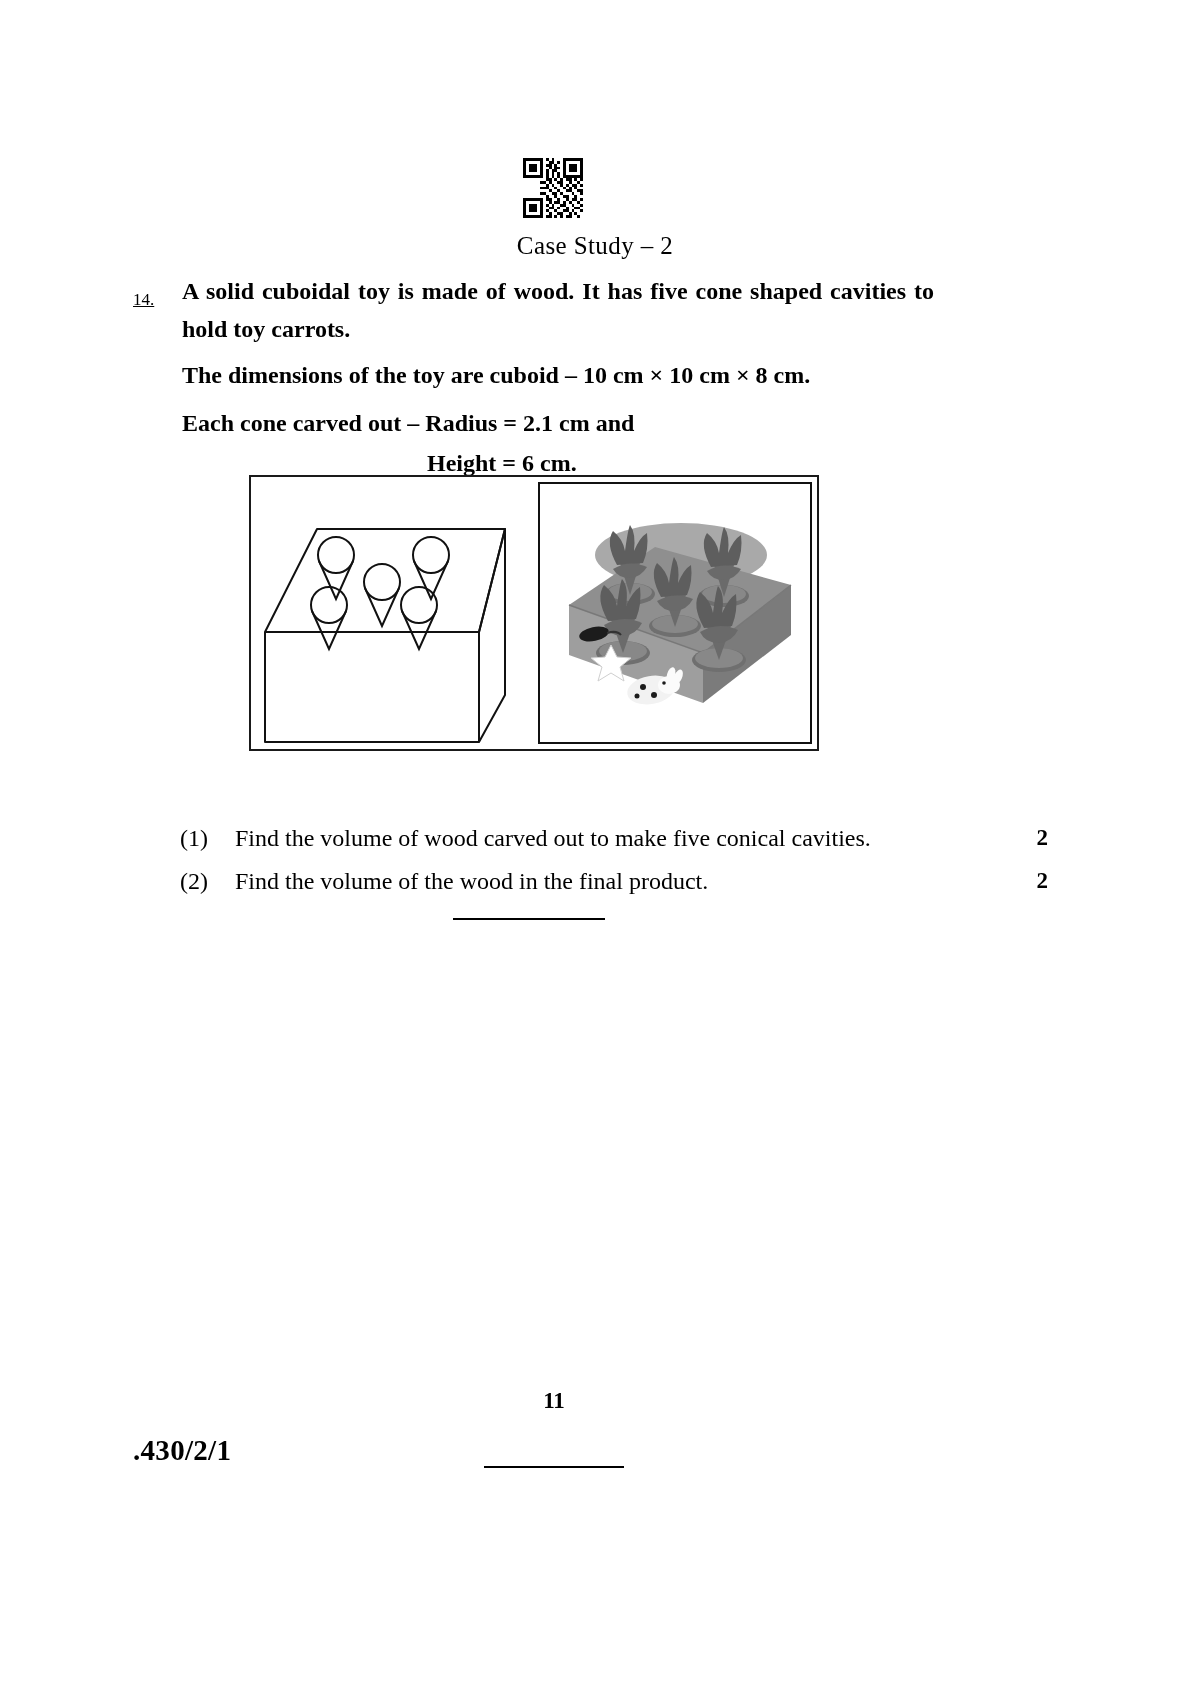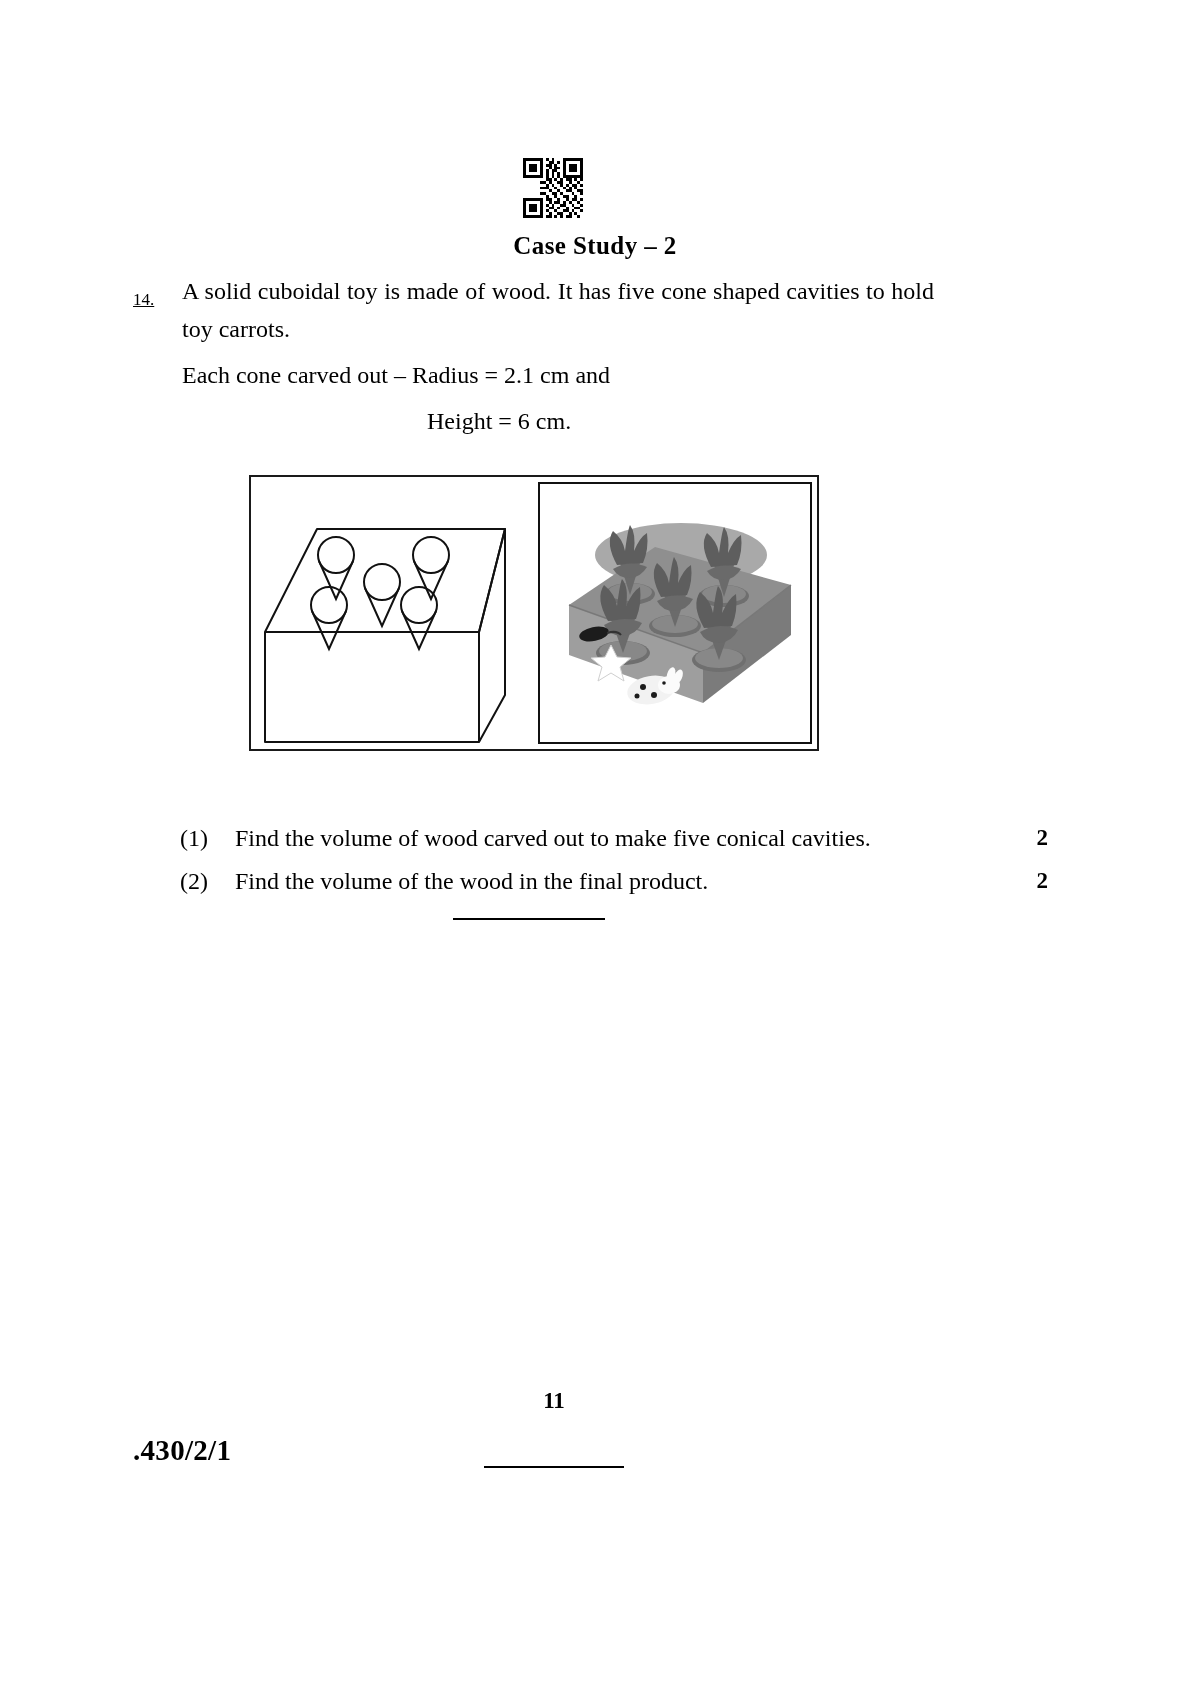--- a/index.html
+++ b/index.html
@@ -31,21 +31,21 @@
   .qr-wrap svg { display: block; }
 
   
   .case-title {
     position: absolute;
     left: 0;
     right: 0;
     top: 232px;
     text-align: center;
     font-size: 25px;
-    font-weight: bold;
+    font-weight: normal;
     letter-spacing: 0.4px;
   }
 
   
   .q-number {
     position: absolute;
     left: 133px;
     top: 290px;
     font-size: 17px;
     text-decoration: underline;
@@ -55,30 +55,31 @@
     left: 182px;
     top: 272px;
     width: 752px;
     font-size: 24px;
     line-height: 38px;
     text-align: justify;
     text-justify: inter-word;
   }
   .q-body p {
     margin: 0;
+    font-weight: bold;
   }
   .q-body p.stmt-1 {
     margin-bottom: 8px;
   }
   .q-body p.stmt-2 {
     margin-top: 0;
     margin-bottom: 10px;
   }
   .q-body p.stmt-3 {
-    margin-bottom: 8px;
+    margin-bottom: 2px;
   }
   .indent-center {
     padding-left: 245px;
   }
 
   
   .figure {
     position: absolute;
     left: 249px;
     top: 475px;
@@ -263,20 +264,21 @@
       </g>
     </svg>
   </div>
 
   <div class="case-title">Case Study – 2</div>
 
   <div class="q-number">14.</div>
 
   <div class="q-body">
     <p class="stmt-1">A solid cuboidal toy is made of wood. It has five cone shaped cavities to hold toy carrots.</p>
+    <p class="stmt-2">The dimensions of the toy are cuboid – 10 cm × 10 cm × 8 cm.</p>
     <p class="stmt-3">Each cone carved out –  Radius = 2.1 cm and</p>
     <p class="indent-center">Height = 6 cm.</p>
   </div>
 
   <div class="figure">
     <svg width="566" height="272" viewBox="0 0 566 272">
       <rect x="0" y="0" width="566" height="272" fill="#ffffff"></rect>
 
       <g fill="none" stroke="#111111" stroke-width="2" stroke-linejoin="round">
 

